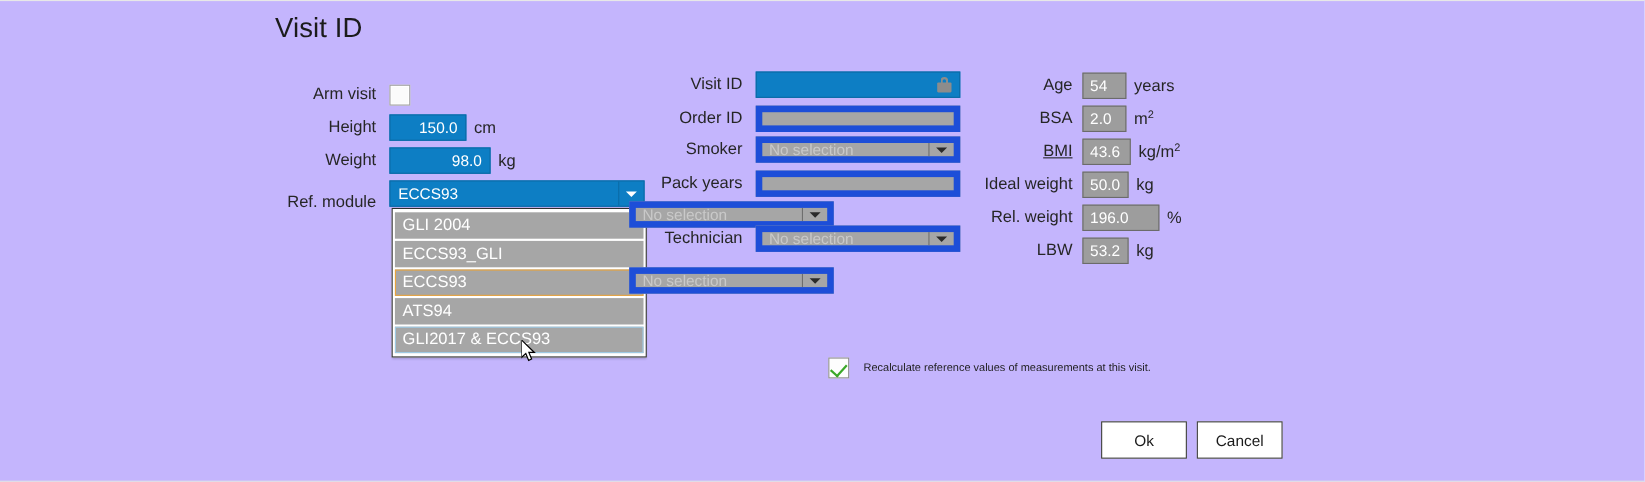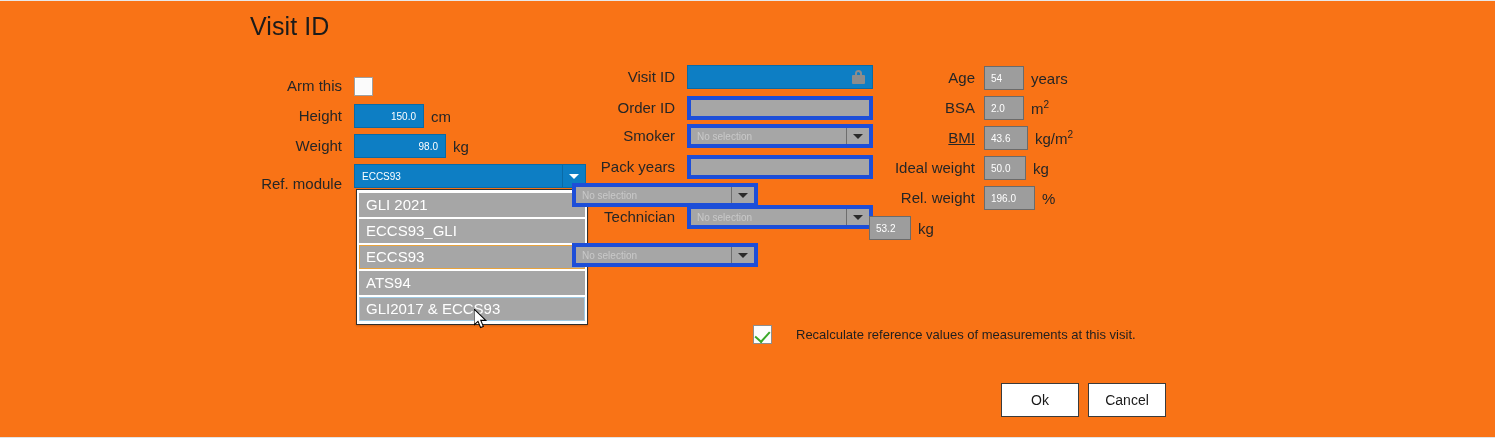--- a/index.html
+++ b/index.html
@@ -11,21 +11,21 @@
     width: 1495px;
     height: 438px;
     font-family: "Liberation Sans", sans-serif;
     color: #1a1a1a;
     overflow: hidden;
     position: relative;
   }
   .page {
     position: absolute;
     inset: 0;
-    background: #f97316;
+    background: #c4b5fd;
     border-top: 1px solid #e8e8e8;
     border-bottom: 1px solid #e3e3e3;
     box-sizing: border-box;
   }
 
   
   .title {
     position: absolute;
     left: 250px;
     top: 11px;
@@ -58,33 +58,33 @@
     line-height: 1;
   }
   .unit sup { font-size: 10px; vertical-align: super; line-height: 0; }
 
   
   .fld {
     box-sizing: border-box;
     height: 24px;
     display: flex;
     align-items: center;
-    font-size: 10px;
+    font-size: 14px;
   }
   
   .fld-blue {
     background: #0d7ec4;
     border: 1px solid #0a6aa6;
     color: #ffffff;
     padding: 0 7px;
   }
   
   .fld-grey {
     background: #a6a6a6;
-    border: 4px solid #1d4ed8;
+    border: 6px solid #1d4ed8;
     color: #ffffff;
     padding: 0 7px;
   }
   
   .fld-ro {
     background: #9d9d9d;
     border: 1px solid #6b6b6b;
     color: #ffffff;
     padding: 0 6px;
     justify-content: flex-start;
@@ -202,22 +202,22 @@
   }
   .cbx-checked .tick {
     position: absolute;
     left: 4px; top: 2px;
     width: 7px; height: 12px;
     border: solid #3aa828;
     border-width: 0 2.5px 2.5px 0;
     transform: rotate(42deg);
   }
   .recalc-text {
-    margin-left: 24px;
-    font-size: 13px;
+    margin-left: 13px;
+    font-size: 10px;
     color: #1f1f1f;
     white-space: nowrap;
   }
 
   
   .btn {
     position: absolute;
     box-sizing: border-box;
     height: 34px;
     background: #ffffff;
@@ -244,21 +244,21 @@
 </head>
 <body>
 
 <div class="page">
 
   <div class="title">Visit ID</div>
 
   <div class="col">
 
     <div class="row" style="left:250px; top:73px;">
-      <div class="lbl" style="width:92px;">Arm this</div>
+      <div class="lbl" style="width:92px;">Arm visit</div>
       <span class="cbx" style="margin-left:12px;"></span>
     </div>
 
     <div class="row" style="left:250px; top:103px;">
       <div class="lbl" style="width:92px;">Height</div>
       <div class="fld fld-blue val-right" style="width:70px; margin-left:12px;">150.0</div>
       <div class="unit">cm</div>
     </div>
 
     <div class="row" style="left:250px; top:133px;">
@@ -272,21 +272,21 @@
       <div class="fld fld-blue combo combo-blue" style="width:232px; margin-left:12px; padding:0;">
         <span class="ctext">ECCS93</span>
         <span class="carrow">
             <span class="arrow arrow-light"></span>
           </span>
       </div>
     </div>
   </div>
 
   <div class="dd">
-    <div class="dd-item">GLI 2021</div>
+    <div class="dd-item">GLI 2004</div>
     <div class="dd-item">ECCS93_GLI</div>
     <div class="dd-item selected">ECCS93</div>
     <div class="dd-item">ATS94</div>
     <div class="dd-item hover">GLI2017 &amp; ECCS93</div>
   </div>
 
   <div class="col">
 
     <div class="row" style="left:560px; top:64px;">
       <div class="lbl" style="width:115px;">Visit ID</div>
@@ -369,25 +369,26 @@
     </div>
 
     <div class="row" style="left:860px; top:155px;justify-content:flex-end;">
       <div class="lbl" style="width:115px;">Ideal weight</div>
       <div class="fld fld-ro" style="width:42px; margin-left:9px;">50.0</div>
       <div class="unit"><span>kg</span></div>
     </div>
 
     <div class="row" style="left:860px; top:185px;">
       <div class="lbl" style="width:115px;">Rel. weight</div>
-      <div class="fld fld-ro" style="width:51px; margin-left:9px;">196.0</div>
+      <div class="fld fld-ro" style="width:70px; margin-left:9px;">196.0</div>
       <div class="unit"><span>%</span></div>
     </div>
 
     <div class="row" style="left:860px; top:215px;">
+      <div class="lbl" style="width:115px;">LBW</div>
       <div class="fld fld-ro" style="width:42px; margin-left:9px;">53.2</div>
       <div class="unit"><span>kg</span></div>
     </div>
   </div>
 
   <div class="recalc">
     <span class="cbx-checked">
         <span class="tick"></span>
       </span>
     <span class="recalc-text">Recalculate reference values of measurements at this visit.</span>

